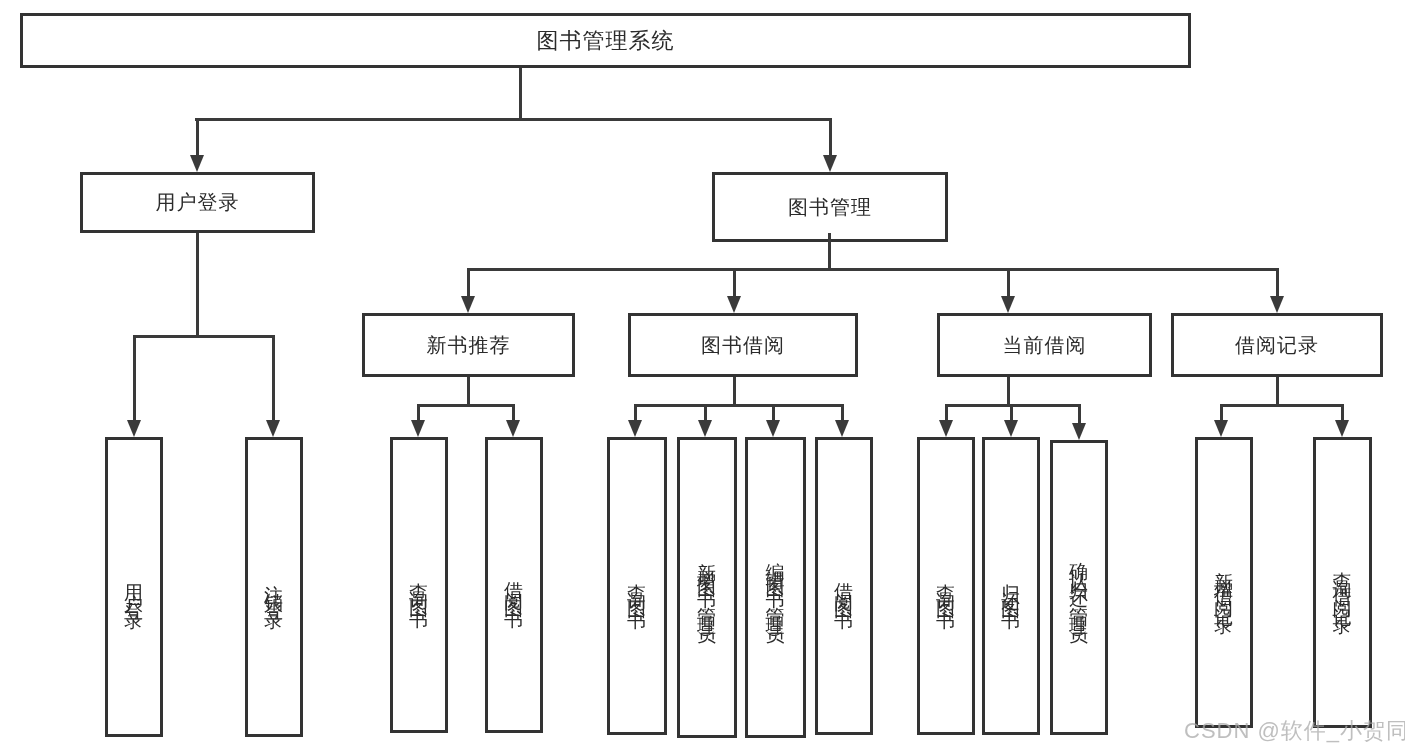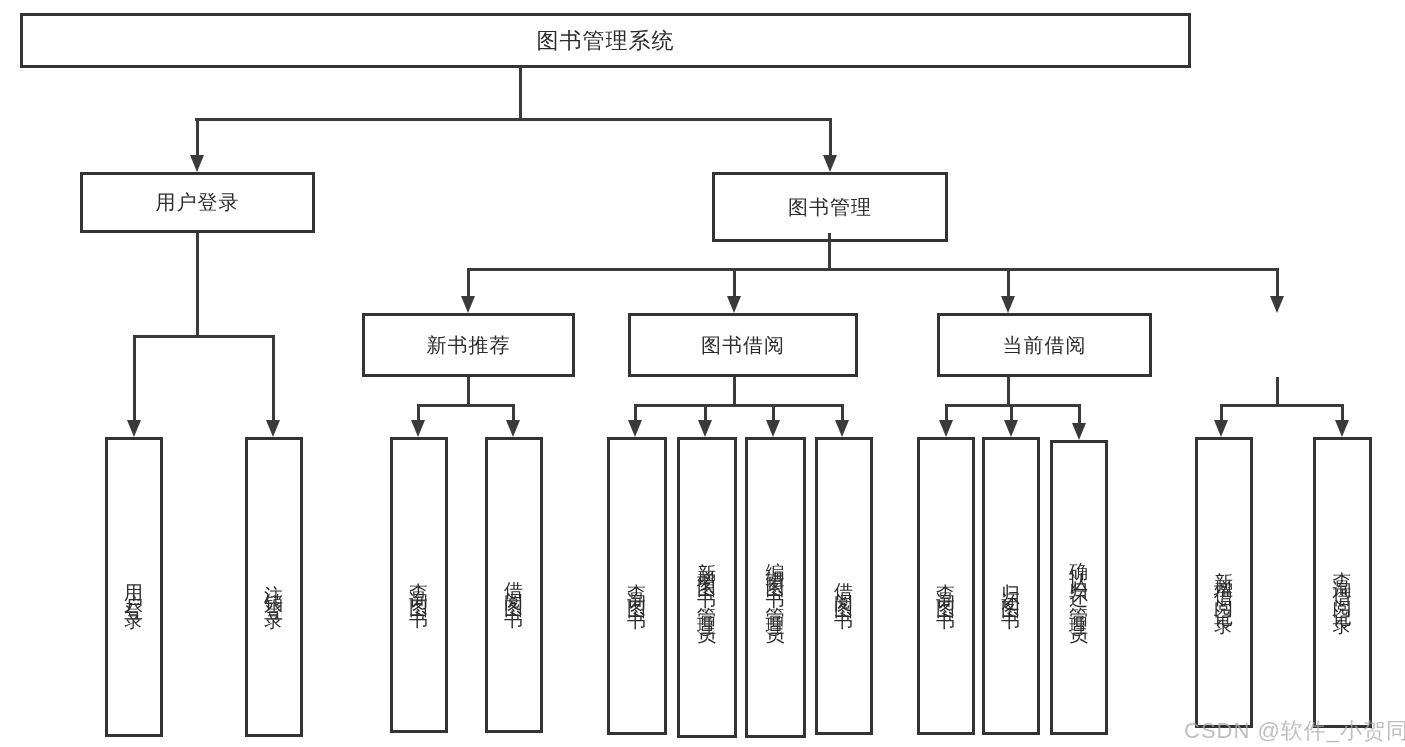--- a/index.html
+++ b/index.html
@@ -70,20 +70,21 @@
   <div class="hbox" style="left:80px;top:172px;width:235px;height:61px;">用户登录</div>
 
   <div class="hbox" style="left:712px;top:172px;width:236px;height:70px;">图书管理</div>
 
   <div class="hbox" style="left:362px;top:313px;width:213px;height:64px;">新书推荐</div>
 
   <div class="hbox" style="left:628px;top:313px;width:230px;height:64px;">图书借阅</div>
 
   <div class="hbox" style="left:901px;top:313px;width:215px;height:64px;margin-left:36px;">当前借阅</div>
 
+  <div class="hbox" style="left:1171px;top:313px;width:212px;height:64px;">借阅记录</div>
 
   <div class="vbox" style="left:105px;top:437px;width:58px;height:300px;">用户登录</div>
   <div class="vbox" style="left:245px;top:437px;width:58px;height:300px;">注销登录</div>
 
   <div class="vbox" style="left:390px;top:437px;width:58px;height:296px;">查询图书</div>
   <div class="vbox" style="left:485px;top:437px;width:58px;height:296px;">借阅图书</div>
 
   <div class="vbox" style="left:607px;top:437px;width:60px;height:298px;">查询图书</div>
   <div class="vbox" style="left:677px;top:437px;width:60px;height:301px;">新增图书（管理员）</div>
   <div class="vbox" style="left:745px;top:437px;width:61px;height:301px;">编辑图书（管理员）</div>

